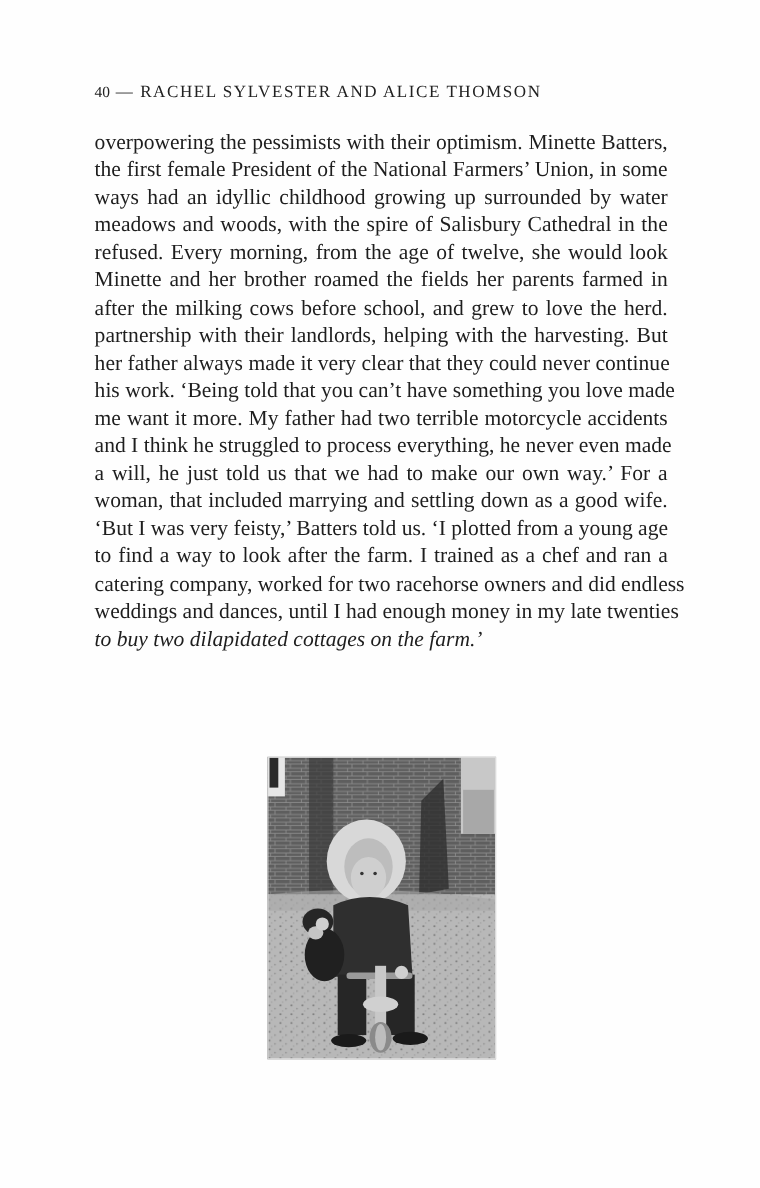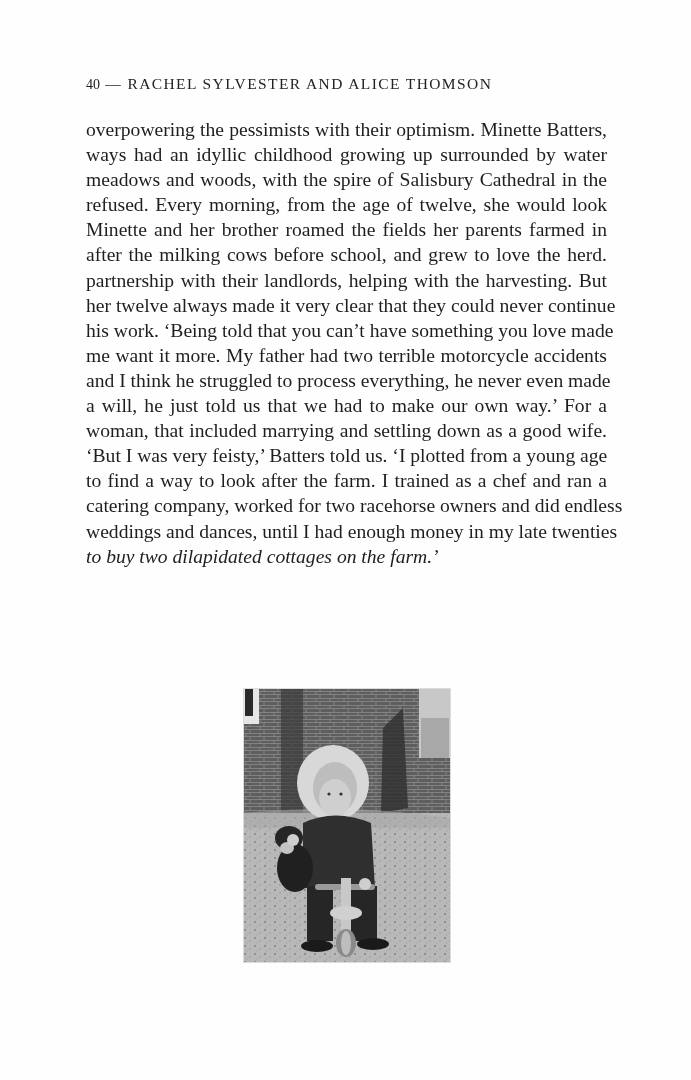--- a/index.html
+++ b/index.html
@@ -67,27 +67,28 @@
 <body>
 
 <div class="page">
 
   <div class="running-head">
     <span class="pgnum">40</span><span> — </span><span>RACHEL SYLVESTER AND ALICE THOMSON</span>
   </div>
 
   <div class="body-text">
     <span class="line">overpowering the pessimists with their optimism. Minette Batters,</span>
+    <span class="line">the first female President of the National Farmers’ Union, in some</span>
     <span class="line">ways had an idyllic childhood growing up surrounded by water</span>
     <span class="line">meadows and woods, with the spire of Salisbury Cathedral in the</span>
     <span class="line">refused. Every morning, from the age of twelve, she would look</span>
     <span class="line">Minette and her brother roamed the fields her parents farmed in</span>
     <span class="line">after the milking cows before school, and grew to love the herd.</span>
     <span class="line">partnership with their landlords, helping with the harvesting. But</span>
-    <span class="line">her twelve always made it very clear that they could never continue</span>
+    <span class="line">her father always made it very clear that they could never continue</span>
     <span class="line">his work. ‘Being told that you can’t have something you love made</span>
     <span class="line">me want it more. My father had two terrible motorcycle accidents</span>
     <span class="line">and I think he struggled to process everything, he never even made</span>
     <span class="line">a will, he just told us that we had to make our own way.’ For a</span>
     <span class="line">woman, that included marrying and settling down as a good wife.</span>
     <span class="line">‘But I was very feisty,’ Batters told us. ‘I plotted from a young age</span>
     <span class="line">to find a way to look after the farm. I trained as a chef and ran a</span>
     <span class="line">catering company, worked for two racehorse owners and did endless</span>
     <span class="line">weddings and dances, until I had enough money in my late twenties</span>
     <span class="line last">to buy two dilapidated cottages on the farm.’</span>

